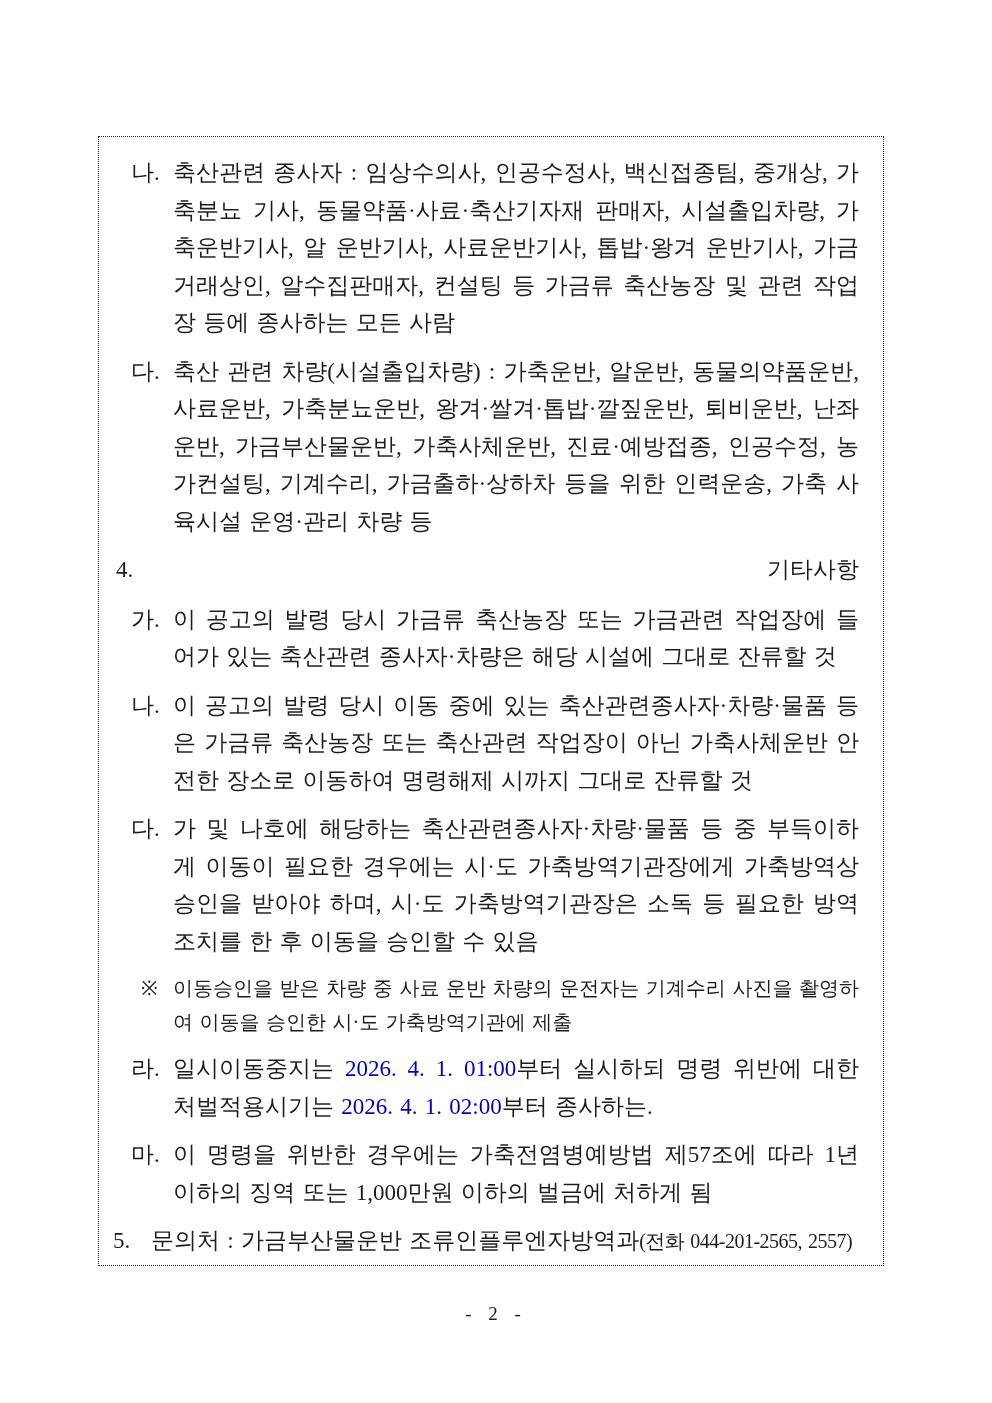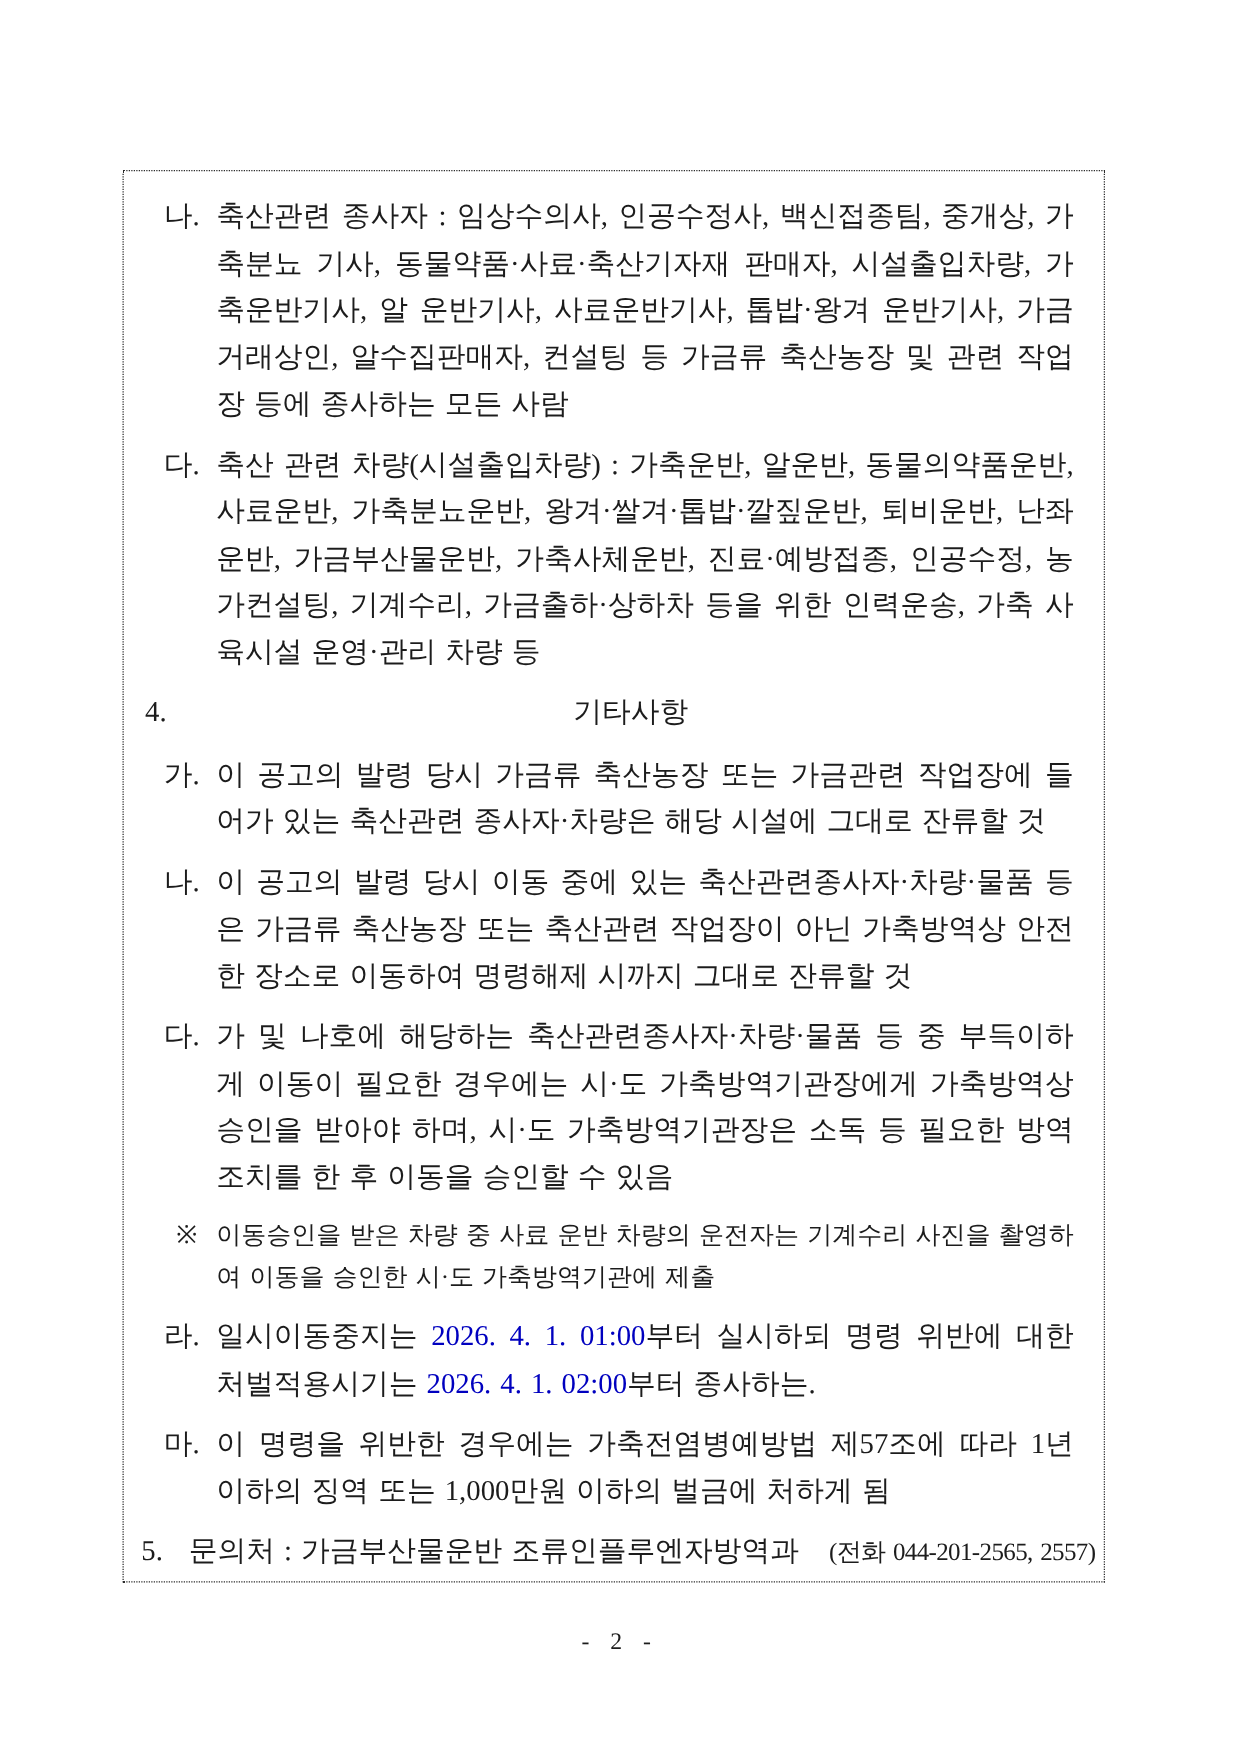--- a/index.html
+++ b/index.html
@@ -43,36 +43,35 @@
     white-space: nowrap;
   }
   .para .body {
     flex: 1;
     text-align: justify;
   }
   .para.heading {
     margin: 5px 24px 12px 17px;
   }
   .para.heading .label { flex: 0 0 34px; }
-  .para.heading .body { text-align: center; }
+  .para.heading .body { text-align: right; }
   .para.note {
     font-size: 20px;
     line-height: 34px;
     margin-left: 42px;
   }
   .para.note .label { flex: 0 0 32px; }
   .para.contact {
     margin: 2px 6px 0 14px;
   }
   .para.contact .label { flex: 0 0 38px; }
   .para.contact .body { text-align: left; white-space: nowrap; }
   .para.contact .phone {
     font-size: 20px;
     letter-spacing: -0.5px;
-    margin-left: 24px;
   }
   .blue { color: var(--date-blue); margin-top: 16px; }
   .page-number {
     position: absolute;
     left: 0;
     top: 1303px;
     width: 100%;
     text-align: center;
     font-size: 19px;
     letter-spacing: 6px;
@@ -100,21 +99,21 @@
     <span class="body">기타사항</span>
   </div>
 
   <div class="para item">
     <span class="label">가.</span>
     <span class="body">이 공고의 발령 당시 가금류 축산농장 또는 가금관련 작업장에 들어가 있는 축산관련 종사자·차량은 해당 시설에 그대로 잔류할 것</span>
   </div>
 
   <div class="para item">
     <span class="label">나.</span>
-    <span class="body">이 공고의 발령 당시 이동 중에 있는 축산관련종사자·차량·물품 등은 가금류 축산농장 또는 축산관련 작업장이 아닌 가축방역상 안전한 장소로 이동하여 명령해제 시까지 그대로 잔류할 것</span>
+    <span class="body">이 공고의 발령 당시 이동 중에 있는 축산관련종사자·차량·물품 등은 가금류 축산농장 또는 축산관련 작업장이 아닌 가축사체운반 안전한 장소로 이동하여 명령해제 시까지 그대로 잔류할 것</span>
   </div>
 
   <div class="para item">
     <span class="label">다.</span>
     <span class="body">가 및 나호에 해당하는 축산관련종사자·차량·물품 등 중 부득이하게 이동이 필요한 경우에는 시·도 가축방역기관장에게 가축방역상 승인을 받아야 하며, 시·도 가축방역기관장은 소독 등 필요한 방역조치를 한 후 이동을 승인할 수 있음</span>
   </div>
 
   <div class="para note">
     <span class="label">※</span>
     <span class="body">이동승인을 받은 차량 중 사료 운반 차량의 운전자는 기계수리 사진을 촬영하여 이동을 승인한 시·도 가축방역기관에 제출</span>

